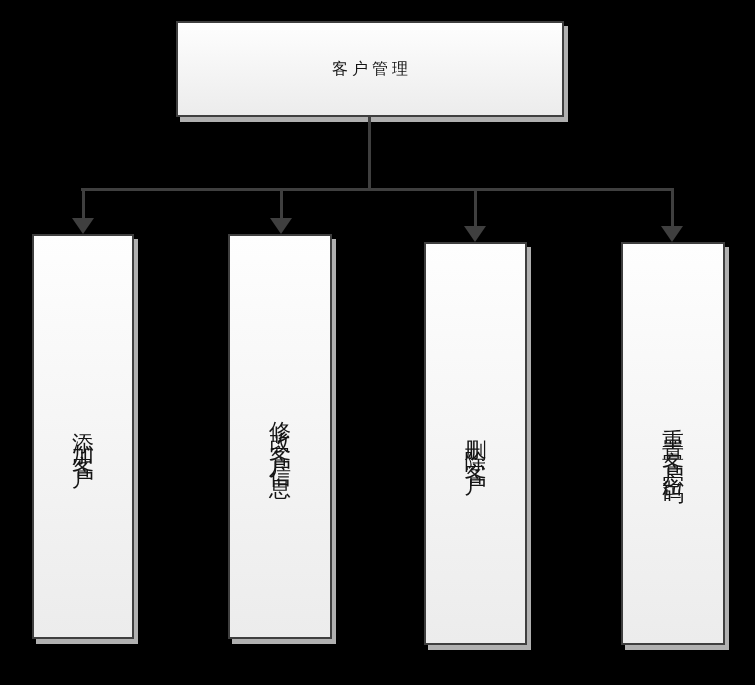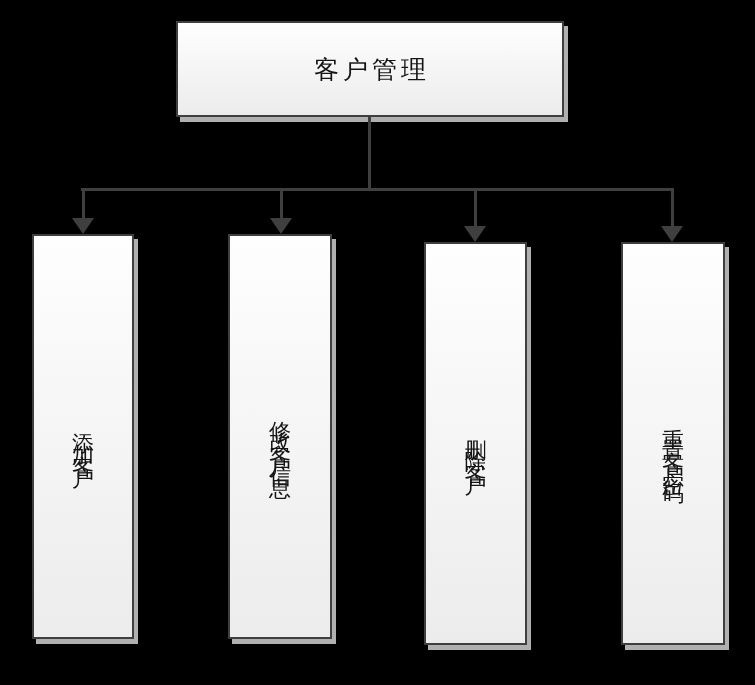--- a/index.html
+++ b/index.html
@@ -21,21 +21,21 @@
     border: 2px solid var(--node-border, #3f3f3f);
     background: linear-gradient(to bottom, var(--node-fill-top, #fefefe), var(--node-fill-bottom, #ececec));
     box-shadow: 4px 5px 0 var(--shadow, #b0b0b0);
     display: flex;
     align-items: center;
     justify-content: center;
     color: var(--text, #141414);
   }
   .root-box {
     left: 176px; top: 21px; width: 388px; height: 96px;
-    font-size: 25px;
+    font-size: 16px;
     letter-spacing: 4px;
   }
   .root-box .label { text-indent: 4px; }
   .child .label {
     writing-mode: vertical-rl;
     text-orientation: upright;
     font-size: 22px;
     letter-spacing: 11px;
     line-height: 1;
   }

